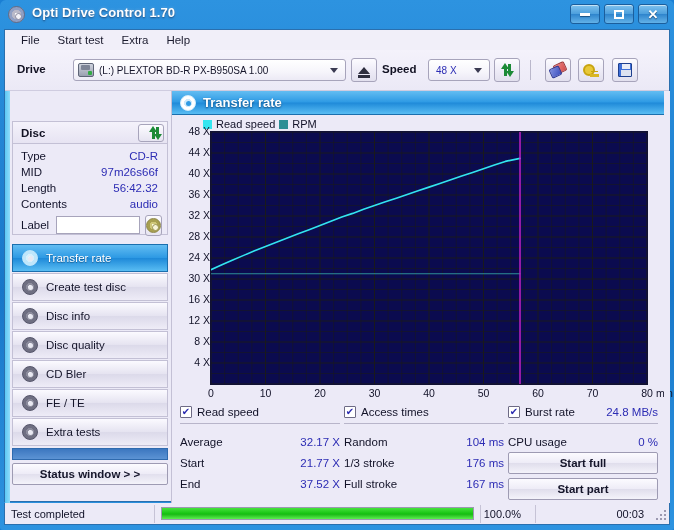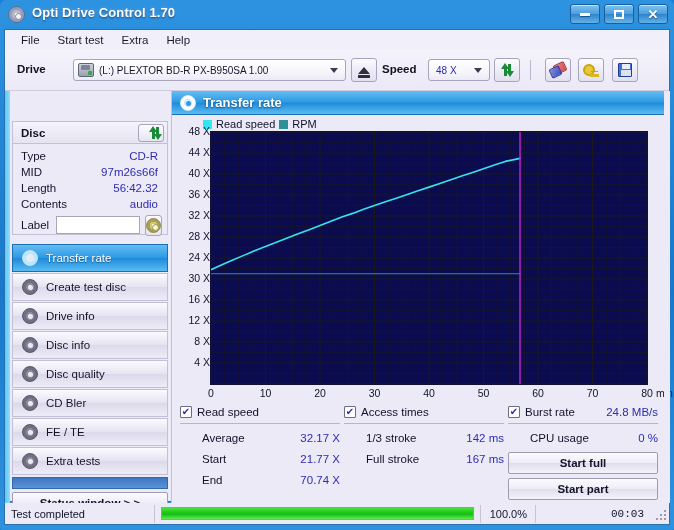--- a/index.html
+++ b/index.html
@@ -245,21 +245,21 @@
   .cb-row{ display:flex; align-items:center; height:17px; }
   .cb{
     width:12px;height:12px;background:#ffffff;border:1px solid #6d6a85;
     display:flex;align-items:center;justify-content:center;margin-right:5px;flex:none;
     border-radius:1px;
   }
   .cb:after{ content:"✔"; color:#2b2bb0; font-size:10px; line-height:10px; }
   .cb-lbl{ font-size:11.5px; color:#121228; }
   .cb-val{ margin-left:auto; font-size:11.5px; color:#2c2cb4; }
   .hr{ height:1px; background:#b8b5ca; margin:3px 0 3px 0; }
-  .srow{ display:flex; height:21px; align-items:center;margin-left:22px; }
+  .srow{ display:flex; height:21px; align-items:flex-end; }
   .srow .k{ font-size:11.5px; color:#121228; }
   .srow .v{ margin-left:auto; font-size:11.5px; color:#2c2cb4; }
   .act-btn{
     height:22px; margin-top:4px;
     background:linear-gradient(to bottom,#fcfbff 0%,#eeecf7 48%,#e0deec 52%,#f4f3fa 100%);
     border:1px solid #9e9bb3; border-radius:2px;
     display:flex;align-items:center;justify-content:center;
     font-size:11.5px; color:#15152a; font-weight:bold;
   }
   
@@ -270,22 +270,22 @@
     background:#eceaf7; border:1px solid #2a6fae; border-top:none;
     display:flex; align-items:center;
   }
   .sb-cell{ height:18px; display:flex; align-items:center; font-size:11px; color:#121228;}
   .sb-1{ width:150px; padding-left:6px; border-right:1px solid #c6c3d6;}
   .sb-2{ flex:1; padding:0 6px; display:flex; align-items:center;}
   .pbar{
     flex:1; height:13px; background:#f7f6fc; border:1px solid #9b98b0;
   }
   .pfill{ height:100%; background:linear-gradient(to bottom,#46e23c 0%,#17c413 50%,#12b20f 51%,#5cf04f 100%); }
-  .sb-3{ width:56px; justify-content:flex-end; padding-right:8px; border-right:1px solid #c6c3d6; border-left:1px solid #c6c3d6;}
-  .sb-4{ width:118px; justify-content:flex-end; padding-right:10px;font-family:Liberation Mono, monospace;}
+  .sb-3{ width:56px; justify-content:flex-end; padding-right:14px; border-right:1px solid #c6c3d6; border-left:1px solid #c6c3d6;}
+  .sb-4{ width:118px; justify-content:flex-end; padding-right:10px;}
   .grip{ width:12px; height:12px; margin-right:3px; position:relative; }
   .grip i{ position:absolute; width:2px;height:2px;background:#9b98b0; }
 </style>
 </head>
 <body>
 
 <div class="window">
 
   <div class="titlebar">
     <div class="titlebar-icon">
@@ -406,27 +406,20 @@
             <i class="sp"></i>
           </span>
         <span class="nav-lbl">Transfer rate</span>
       </div>
       <div class="nav-item">
         <span class="nav-ico">
             <i class="d"></i>
             <i class="sp"></i>
           </span>
         <span class="nav-lbl">Create test disc</span>
-      </div>
-      <div class="nav-item">
-        <span class="nav-ico">
-            <i class="d"></i>
-            <i class="sp"></i>
-          </span>
-        <span class="nav-lbl">Drive info</span>
       </div>
       <div class="nav-item">
         <span class="nav-ico">
             <i class="d"></i>
             <i class="sp"></i>
           </span>
         <span class="nav-lbl">Disc info</span>
       </div>
       <div class="nav-item">
         <span class="nav-ico">
@@ -579,33 +572,37 @@
           <div class="srow">
             <span class="k">Average</span>
             <span class="v">32.17 X</span>
           </div>
           <div class="srow">
             <span class="k">Start</span>
             <span class="v">21.77 X</span>
           </div>
           <div class="srow">
             <span class="k">End</span>
-            <span class="v">70.74 X</span>
+            <span class="v">37.52 X</span>
           </div>
         </div>
 
         <div class="col c2">
           <div class="cb-row">
             <span class="cb" style="display: flex;"></span>
             <span class="cb-lbl">Access times</span>
           </div>
           <div class="hr"></div>
           <div class="srow">
+            <span class="k">Random</span>
+            <span class="v">104 ms</span>
+          </div>
+          <div class="srow">
             <span class="k">1/3 stroke</span>
-            <span class="v">142 ms</span>
+            <span class="v">176 ms</span>
           </div>
           <div class="srow">
             <span class="k">Full stroke</span>
             <span class="v">167 ms</span>
           </div>
         </div>
 
         <div class="col c3">
           <div class="cb-row">
             <span class="cb" style="display: flex;"></span>

